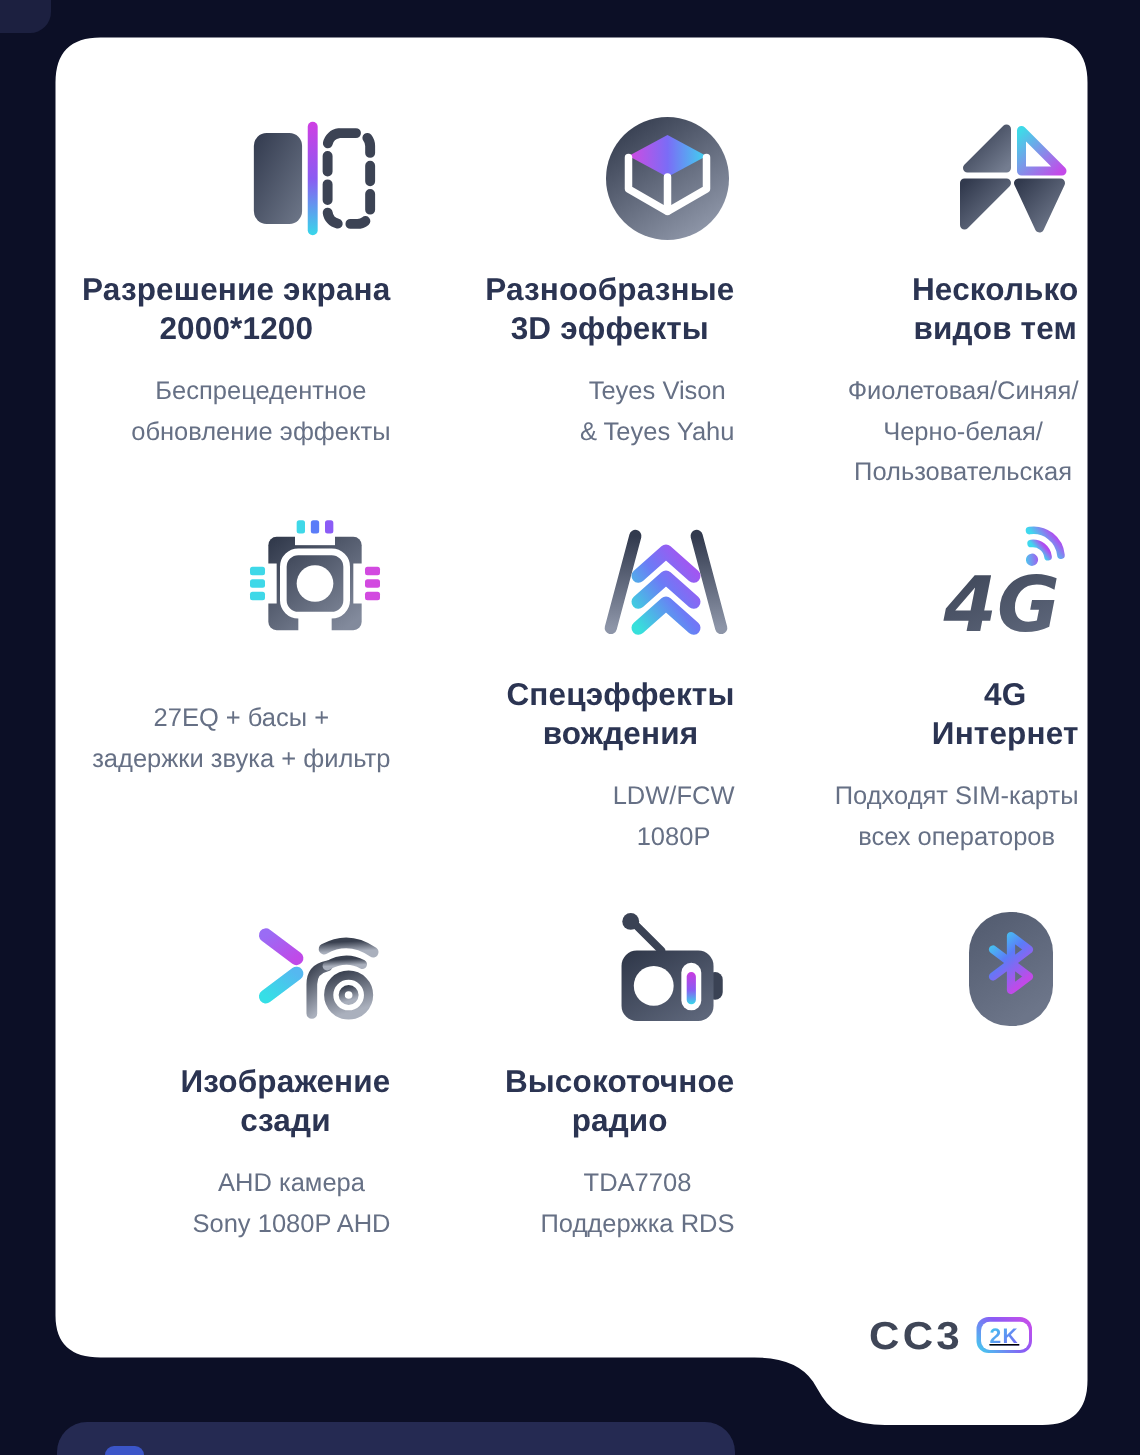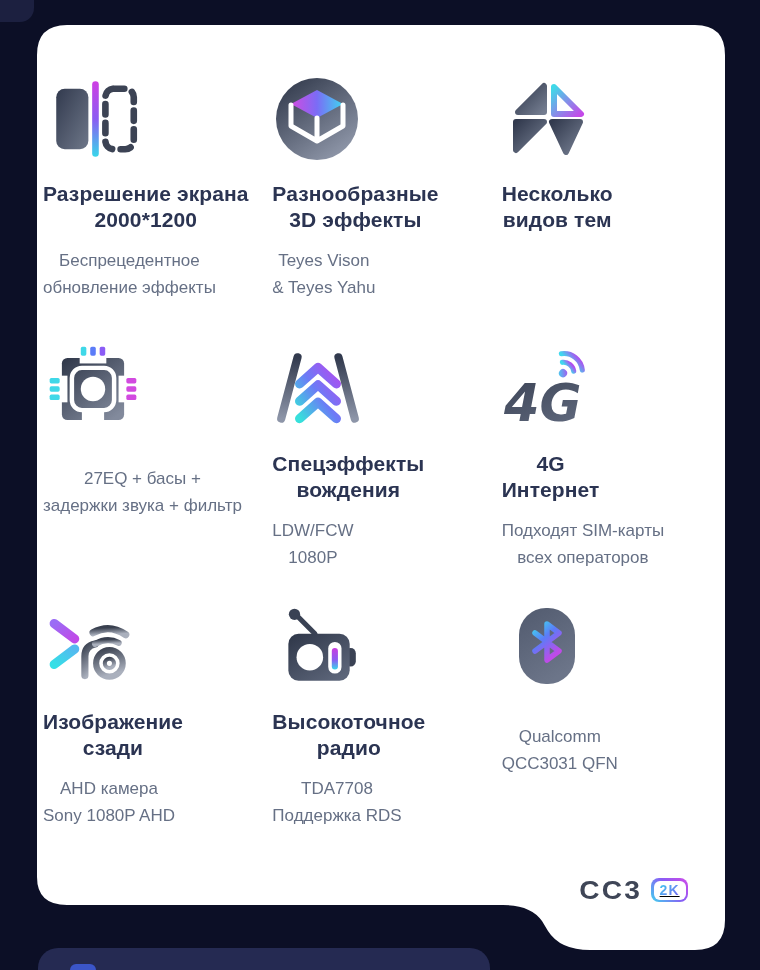--- a/index.html
+++ b/index.html
@@ -16,21 +16,21 @@
   .bottom-strip { position:absolute; left:38px; top:948px; width:452px; height:22px;
     background:#252a52; border-radius:20px 20px 0 0; }
   .blue-glimpse { position:absolute; left:70px; top:964px; width:26px; height:6px;
     background:#3b55c8; border-radius:6px 6px 0 0; }
 
   .features {
     position:absolute; left:37px; top:73px; width:688px;
     display:grid; grid-template-columns:repeat(3,1fr);
     grid-template-rows:270px 258px auto;
   }
-  .cell { display:flex; flex-direction:column; align-items:flex-start; text-align:center; padding:0 6px; }
+  .cell { display:flex; flex-direction:column; align-items:flex-end; text-align:center; padding:0 6px; }
   .icon-box { height:92px; display:flex; align-items:center; justify-content:center; margin-bottom:16px; overflow:visible; }
   .title {
     font-size:21px; font-weight:bold; color:#2b3452;
     line-height:26px; white-space:pre-line; letter-spacing:.1px;
   }
   .subtitle {
     margin-top:14px; font-size:17px; color:#667085;
     line-height:27px; white-space:pre-line;
   }
 
@@ -137,20 +137,23 @@
           </linearGradient>
         </defs>
         <path d="M16,38 L42,12 L42,38 Z" fill="url(#i3s)" stroke="url(#i3s)" stroke-width="6" stroke-linejoin="round"></path>
         <path d="M52,13 L79,40 L52,40 Z" fill="none" stroke="url(#i3g)" stroke-width="6" stroke-linejoin="round"></path>
         <path d="M14,48 L42,48 L14,76 Z" fill="url(#i3s)" stroke="url(#i3s)" stroke-width="6" stroke-linejoin="round"></path>
         <path d="M50,48 L78,48 L64,78 Z" fill="url(#i3s)" stroke="url(#i3s)" stroke-width="6" stroke-linejoin="round"></path>
       </svg>
     </div>
     <div class="title">Несколько
 видов тем</div>
+    <div class="subtitle">Фиолетовая/Синяя/
+Черно-белая/
+Пользовательская</div>
   </div>
 
   <div class="cell">
     <div class="icon-box">
       <svg width="100" height="100" viewBox="0 0 90 90">
         <defs>
           <linearGradient id="i4s" x1="0" y1="0" x2=".8" y2="1">
             <stop offset="0" stop-color="#2e3648"></stop>
               <stop offset="1" stop-color="#828a9c"></stop>
           </linearGradient>
@@ -301,22 +304,20 @@
           <linearGradient id="i9g" x1="0" y1="0" x2=".6" y2="1">
             <stop offset="0" stop-color="#3fd8ee"></stop>
               <stop offset=".45" stop-color="#5b7cf8"></stop>
               <stop offset="1" stop-color="#c04ae8"></stop>
           </linearGradient>
         </defs>
         <rect x="17" y="6" width="56" height="76" rx="27" fill="url(#i9s)"></rect>
         <path d="M33,31 L57,49 L45,58 L45,22 L57,31 L33,49" fill="none" stroke="url(#i9g)" stroke-width="5.5" stroke-linecap="round" stroke-linejoin="round"></path>
       </svg>
     </div>
-    <div class="subtitle">Qualcomm
-QCC3031 QFN</div>
   </div>
 
 </div>
 
 <div class="logo-row">
   <span class="logo-text">CC3</span>
   <span class="badge-outer">
     <span class="badge-inner"><span>2K</span></span>
   </span>
 </div>

